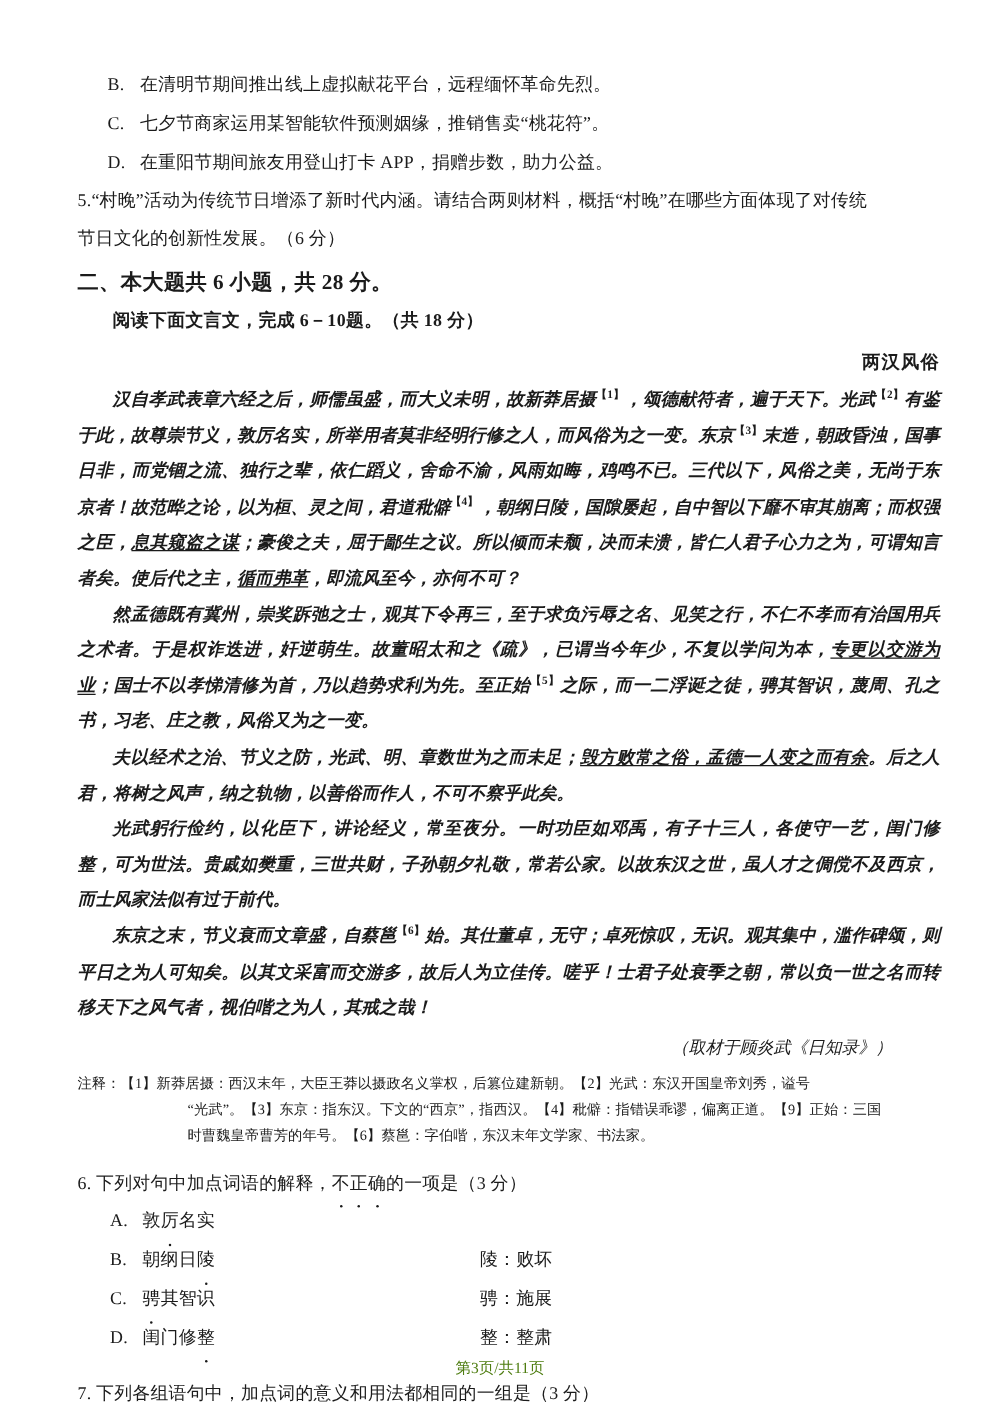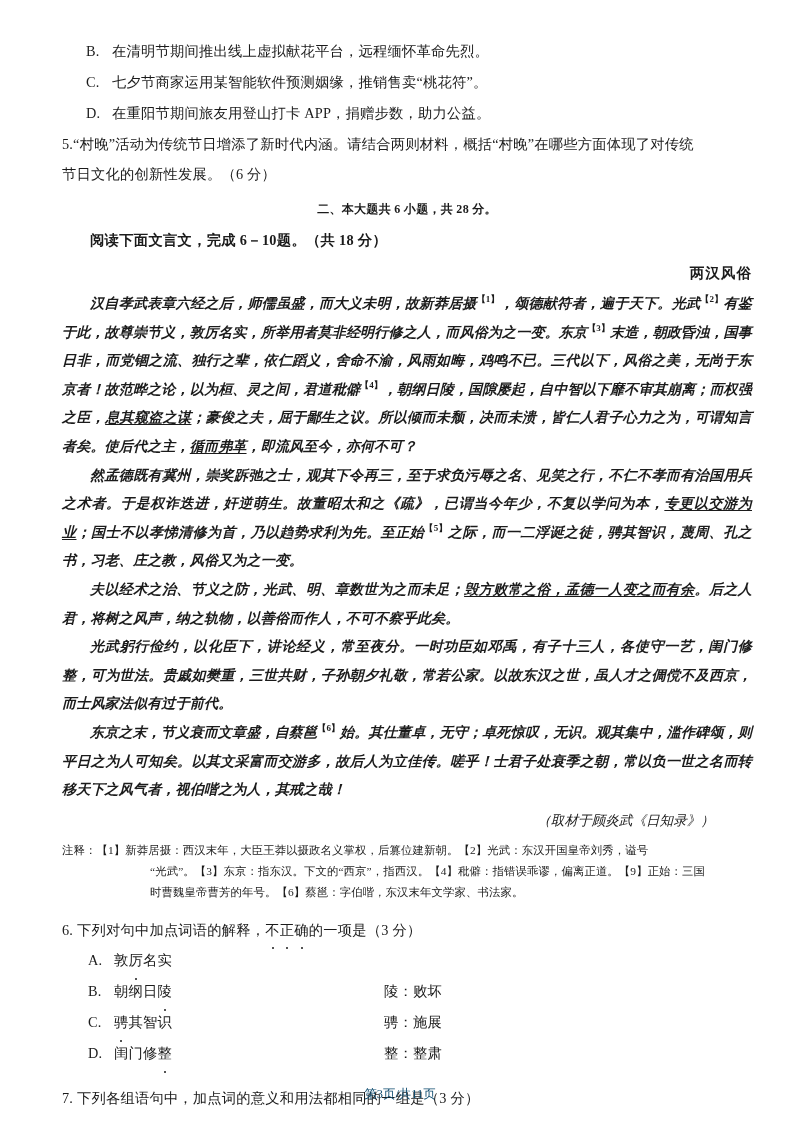--- a/index.html
+++ b/index.html
@@ -19,21 +19,21 @@
     position: absolute;
     left: 0; top: 0;
     width: 800px;
     height: 1131px;
     padding: 0;
     box-sizing: border-box;
   }
   .content {
     position: absolute;
     left: 62px;
-    top: 36px;
+    top: 53px;
     width: 690px;
   }
 
   
   .opt-line {
     font-size: 14.3px;
     line-height: 31px;
     padding-left: 24px;
     white-space: nowrap;
     letter-spacing: 0.2px;
@@ -45,26 +45,25 @@
   }
   .q-line {
     font-size: 14.3px;
     line-height: 30px;
     text-align: justify;
     text-justify: inter-ideograph;
     letter-spacing: 0.2px;
   }
 
   .section-head {
-    font-size: 12px;
+    font-size: 17px;
     font-weight: bold;
     line-height: 32px;
     margin-top: 4px;
     letter-spacing: 0.3px;
-    text-align: center;
   }
   .sub-head {
     font-size: 14.3px;
     font-weight: bold;
     line-height: 31px;
     padding-left: 28px;
     letter-spacing: 0.3px;
   }
   .passage-title {
     text-align: right;
@@ -150,21 +149,21 @@
   }
 
   .footer {
     position: absolute;
     left: 0;
     top: 1086px;
     width: 800px;
     text-align: center;
     font-size: 12.4px;
     font-family: "Liberation Serif", serif;
-    color: #0c4a6e;
+    color: #4d7c0f;
   }
 </style>
 </head>
 <body>
 
 <div class="page">
   <div class="content">
 
     <div>
       <div class="opt-line">

